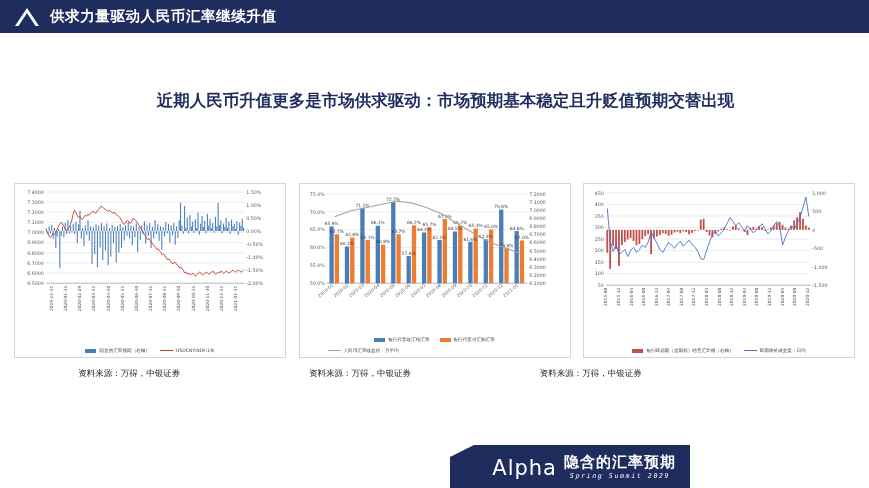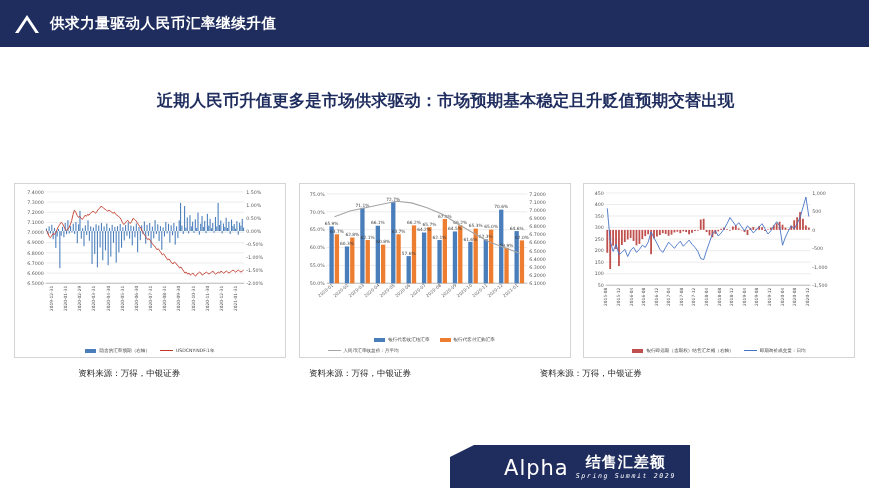--- a/index.html
+++ b/index.html
@@ -3,21 +3,21 @@
 <meta charset="utf-8">
 <style>
   html,body{margin:0;padding:0;}
   body{
     width:869px;height:488px;background:#ffffff;overflow:hidden;
     font-family:"Liberation Sans","DejaVu Sans",sans-serif;
     position:relative;
   }
   
   .header{
-    position:absolute;left:0;top:0;width:869px;height:47px;
+    position:absolute;left:0;top:0;width:869px;height:33px;
     background:#1f2d5e;display:flex;align-items:center;
   }
   .hdr-logo{width:34px;height:24px;margin-left:10px;margin-right:6px;display:flex;align-items:center;justify-content:center;}
   .hdr-title{
     color:#ffffff;font-size:14.5px;font-weight:bold;letter-spacing:.6px;
     font-family:"DejaVu Sans","Liberation Sans",sans-serif;
   }
   
   .main-title{
     position:absolute;left:0;top:88px;width:869px;text-align:center;
@@ -579,17 +579,17 @@
   <div class="src">资料来源：万得，中银证券</div>
 </div>
 
 <div class="footer">
   <svg class="footer-shape" viewBox="0 0 240 47" preserveAspectRatio="none">
     <path d="M0 16 L24 4 L240 4 L240 47 L0 47 Z" fill="#1f2d5e"></path>
   </svg>
   <div class="footer-text">
     <span class="alpha-word">Alpha</span>
     <span class="cn-block">
-      <span class="cn-main">结售汇差额</span>
+      <span class="cn-main">隐含的汇率预期</span>
       <span class="cn-sub">Spring Summit 2029</span>
     </span>
   </div>
 </div>
 
 </body></html>

